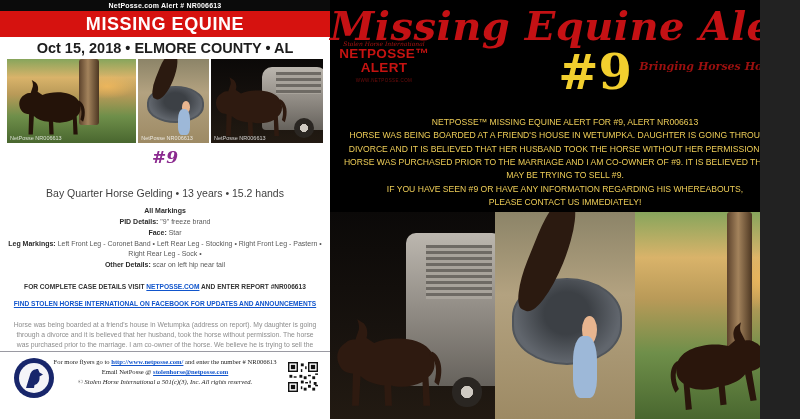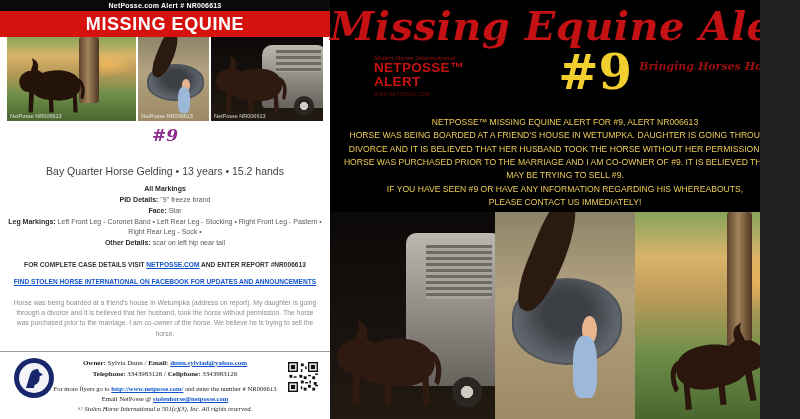--- a/index.html
+++ b/index.html
@@ -28,21 +28,21 @@
   .ownerline{text-align:center;font-size:7px;color:#1d1d1d;font-family:"Liberation Serif",serif;line-height:1.5;}
   .ownerwrap{margin-top:6px;}
   .flyerlines{text-align:center;font-size:6.6px;color:#1d1d1d;font-family:"Liberation Serif",serif;line-height:1.55;margin-top:5px;}
   .shilogo{position:absolute;left:14px;top:6px;width:40px;height:40px;border-radius:50%;background:#18266b;display:flex;align-items:center;justify-content:center;}
   .shilogo .inner{width:30px;height:30px;border-radius:50%;background:#f4f4f8;display:flex;align-items:center;justify-content:center;overflow:hidden;}
   .qr{position:absolute;right:12px;top:10px;width:30px;height:30px;background:#fff;}
 
   
   .right{position:absolute;left:330px;top:0;width:470px;height:419px;background:#000;}
   .bigtitle{text-align:center;color:#c41114;font-family:"DejaVu Serif",serif;font-weight:bold;font-style:italic;font-size:40px;margin:0;padding-top:2px;letter-spacing:.5px;white-space:nowrap;}
-  .logoblock{position:absolute;left:4px;top:54px;width:100px;text-align:left;margin-left:40px;}
+  .logoblock{position:absolute;left:4px;top:40px;width:100px;text-align:center;}
   .logoscript{font-family:"DejaVu Serif",serif;font-style:italic;font-size:6px;color:#a81412;}
   .logoname{font-weight:bold;font-size:13.5px;letter-spacing:.3px;line-height:1.05;color:#c51311;}
   .logourl{font-size:4.5px;color:#6e0d0c;margin-top:3px;letter-spacing:.4px;}
   .bignumber{position:absolute;left:205px;top:48px;width:120px;text-align:center;color:#f2cf2e;font-family:"DejaVu Serif",serif;font-weight:bold;font-size:48px;line-height:1;}
   .tagline{position:absolute;right:8px;top:60px;color:#9c100f;font-family:"DejaVu Serif",serif;font-style:italic;font-weight:bold;font-size:11px;}
   .rbody{position:absolute;left:8px;right:8px;top:116px;text-align:center;color:#eecd57;font-weight:normal;font-size:8.6px;line-height:1.55;}
   .rphotos{position:absolute;left:0;bottom:0;width:470px;height:207px;display:flex;}
   .rp{position:relative;overflow:hidden;}
   .rp1{width:165px;} .rp2{width:140px;} .rp3{width:165px;}
 
@@ -108,20 +108,21 @@
       <rect x="19" y="16" width="2" height="1"></rect>
     </g>
   </defs>
 </svg>
 
 <div class="canvas">
 
   <div class="left">
     <div class="topbar">NetPosse.com Alert # NR006613</div>
     <div class="redbar">MISSING EQUINE</div>
+    <div class="dateline">Oct 15, 2018 • ELMORE COUNTY • AL</div>
 
     <div class="photorow">
       <div class="ph ph1 scene-pasture">
         <div class="glow"></div>
         <div class="tree"></div>
         <svg class="horse horse-pasture" viewBox="0 0 70 55" preserveAspectRatio="xMidYMax meet">
             <use href="#horse-shape"></use>
           </svg>
         <div class="wm">NetPosse NR006613</div>
       </div>
@@ -170,28 +171,20 @@
           <svg width="24" height="24" viewBox="0 0 24 24" fill="#18266b">
               <use href="#horsehead-shape"></use>
             </svg>
         </div>
       </div>
       <div class="qr">
         <svg width="30" height="30" viewBox="0 0 21 21">
             <use href="#qr-shape"></use>
           </svg>
       </div>
-      <div class="ownerwrap">
-        <div class="ownerline">
-          <b>Owner: </b><span>Sylvia Dunn / </span><b>Email: </b><a class="bluelink">dunn.sylviad@yahoo.com</a>
-        </div>
-        <div class="ownerline">
-          <b>Telephone: </b><span>3343983126 / </span><b>Cellphone: </b><span>3343983126</span>
-        </div>
-      </div>
       <div class="flyerlines">
         <span>For more flyers go to </span><a class="bluelink">http://www.netposse.com/</a><span> and enter the number # NR006613</span><br>
         <span>Email NetPosse @ </span><a class="bluelink">stolenhorse@netposse.com</a><br>
         <i>© Stolen Horse International a 501(c)(3), Inc. All rights reserved.</i>
       </div>
     </div>
   </div>
 
   <div class="right">
     <div class="bigtitle">Missing Equine Alert</div>

